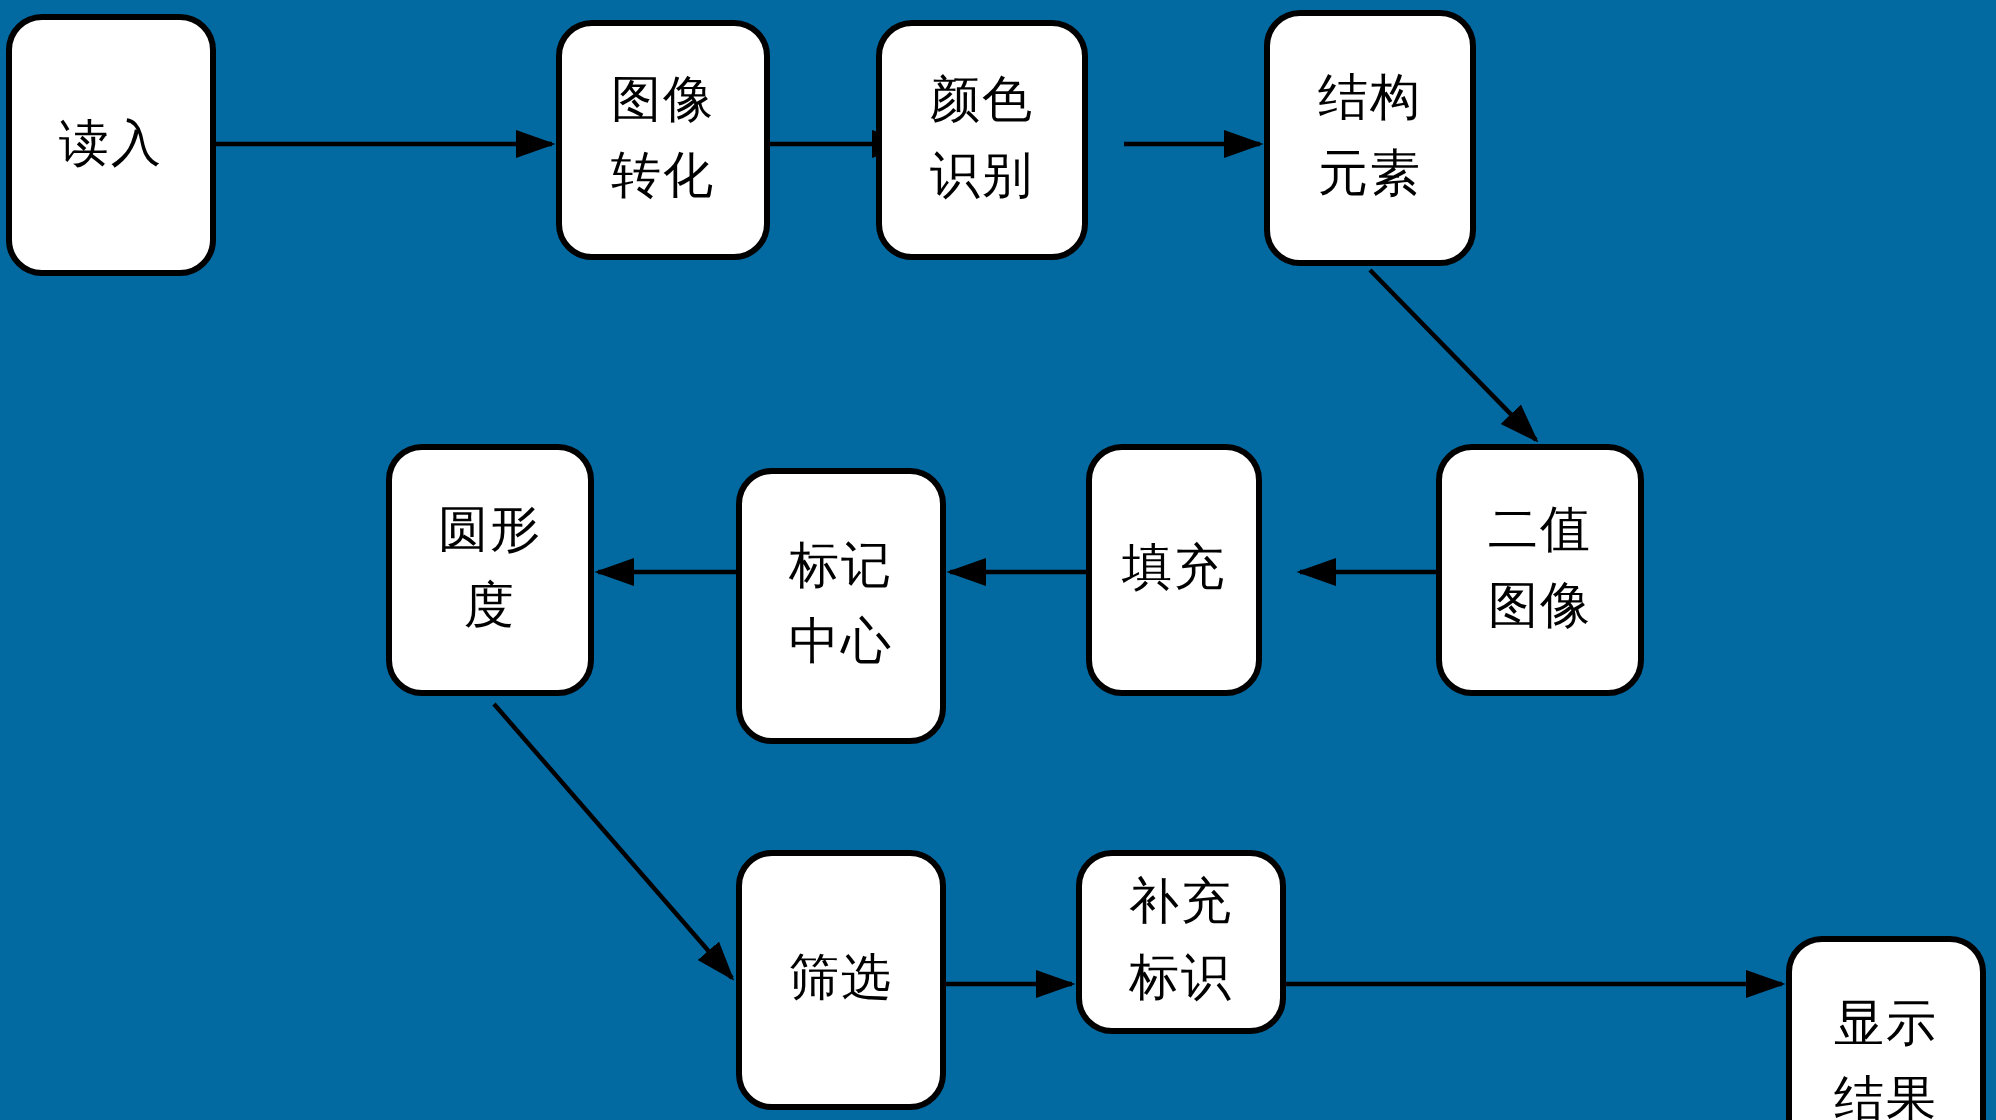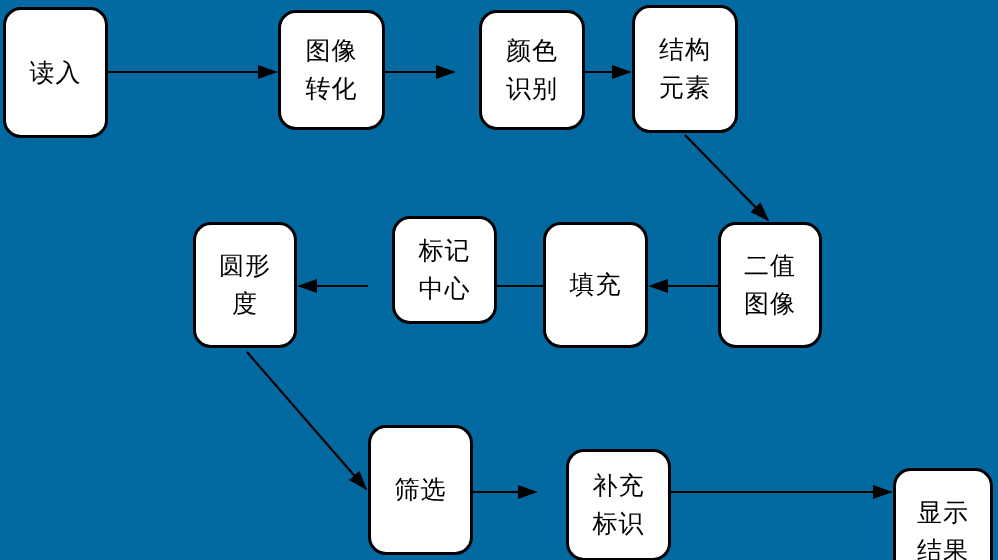--- a/index.html
+++ b/index.html
@@ -73,47 +73,47 @@
   </svg>
 
   <div id="node-layer">
       <div class="node" style="left: 3px; top: 7px; width: 105px; height: 131px; border-color: rgb(0, 0, 0); color: rgb(0, 0, 0);">
         <span class="line">读入</span>
       </div>
       <div class="node" style="left: 278px; top: 10px; width: 107px; height: 120px; border-color: rgb(0, 0, 0); color: rgb(0, 0, 0);">
         <span class="line">图像</span>
         <span class="line">转化</span>
       </div>
-      <div class="node" style="left: 479px; top: 10px; width: 106px; height: 120px; border-color: rgb(0, 0, 0); color: rgb(0, 0, 0);">
+      <div class="node" style="left: 438px; top: 10px; width: 106px; height: 120px; border-color: rgb(0, 0, 0); color: rgb(0, 0, 0);">
         <span class="line">颜色</span>
         <span class="line">识别</span>
       </div>
       <div class="node" style="left: 632px; top: 5px; width: 106px; height: 128px; border-color: rgb(0, 0, 0); color: rgb(0, 0, 0); align-items: center;">
         <span class="line">结构</span>
         <span class="line">元素</span>
       </div>
       <div class="node" style="left: 718px; top: 222px; width: 104px; height: 126px; border-color: rgb(0, 0, 0); color: rgb(0, 0, 0); align-items: center;">
         <span class="line">二值</span>
         <span class="line">图像</span>
       </div>
-      <div class="node" style="left: 543px; top: 222px; width: 105px; height: 126px; border-color: rgb(0, 0, 0); color: rgb(0, 0, 0);">
+      <div class="node" style="left: 543px; top: 222px; width: 88px; height: 126px; border-color: rgb(0, 0, 0); color: rgb(0, 0, 0);">
         <span class="line">填充</span>
       </div>
-      <div class="node" style="left: 368px; top: 216px; width: 105px; height: 108px; border-color: rgb(0, 0, 0); color: rgb(0, 0, 0); margin-left: 24px;">
+      <div class="node" style="left: 368px; top: 234px; width: 105px; height: 138px; border-color: rgb(0, 0, 0); color: rgb(0, 0, 0);">
         <span class="line">标记</span>
         <span class="line">中心</span>
       </div>
       <div class="node" style="left: 193px; top: 222px; width: 104px; height: 126px; border-color: rgb(0, 0, 0); color: rgb(0, 0, 0);">
         <span class="line">圆形</span>
         <span class="line">度</span>
       </div>
       <div class="node" style="left: 368px; top: 425px; width: 105px; height: 130px; border-color: rgb(0, 0, 0); color: rgb(0, 0, 0);">
         <span class="line">筛选</span>
       </div>
-      <div class="node" style="left: 566px; top: 425px; width: 105px; height: 112px; border-color: rgb(0, 0, 0); color: rgb(0, 0, 0); margin-top: 24px;">
+      <div class="node" style="left: 538px; top: 425px; width: 105px; height: 92px; border-color: rgb(0, 0, 0); color: rgb(0, 0, 0);">
         <span class="line">补充</span>
         <span class="line">标识</span>
       </div>
       <div class="node" style="left: 893px; top: 428px; width: 100px; height: 127px; border-color: rgb(0, 0, 0); color: rgb(0, 0, 0); margin-top: 40px;">
         <span class="line">显示</span>
         <span class="line">结果</span>
       </div>
     </div>
 
 </div>

